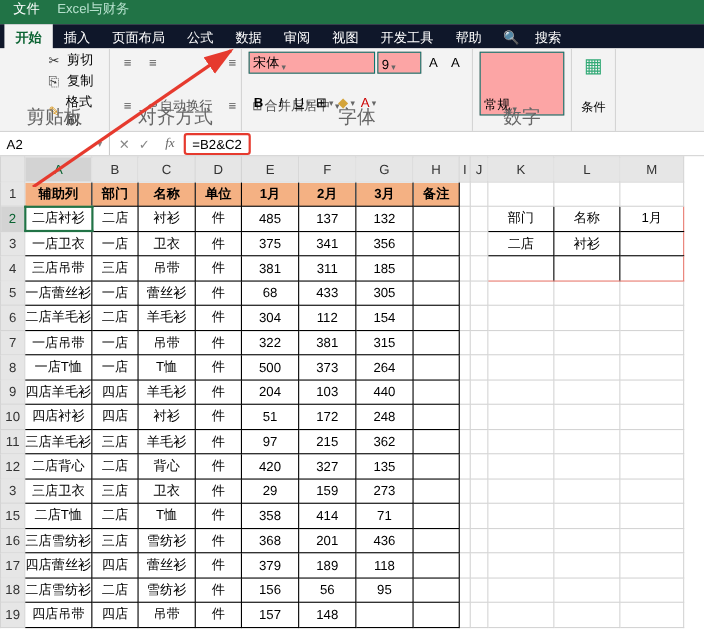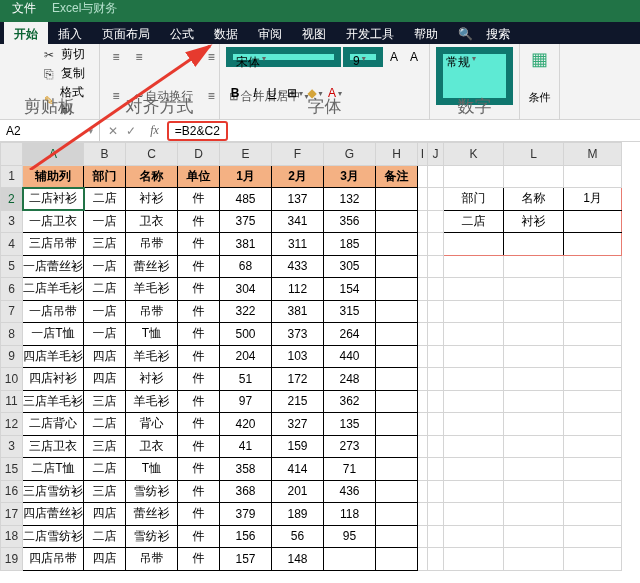--- a/index.html
+++ b/index.html
@@ -21,21 +21,21 @@
 .clip-side div{display:flex;align-items:center;gap:3px;cursor:pointer}
 .scissors,.copy-i,.brush-i{width:14px;height:14px;display:inline-block}
 .scissors::before{content:"✂";color:#333}
 .copy-i::before{content:"⎘";color:#333}
 .brush-i::before{content:"✎";color:#d48a00}
 .align{width:120px;display:flex;flex-wrap:wrap;gap:3px;align-content:flex-start;padding-top:4px}
 .align .btn{width:20px;height:18px;border:1px solid transparent;display:flex;align-items:center;justify-content:center;cursor:pointer;color:#555}
 .align .wide{width:auto;padding:0 4px;font-size:11px;gap:2px}
 .font-g{width:210px;padding-top:3px}
 .font-row{display:flex;gap:2px;align-items:center;margin-bottom:3px}
-.font-sel{border:7px solid #0f766e;height:20px;padding:0 3px;background:#5eead4;display:flex;align-items:flex-start;flex:1}
+.font-sel{border:1px solid #0f766e;height:20px;padding:0 3px;background:#fca5a5;display:flex;align-items:flex-end;flex:1}
 .font-sel.small{flex:0 0 40px}
 .font-row .ib{width:18px;height:18px;border:1px solid transparent;display:flex;align-items:center;justify-content:center;cursor:pointer}
 .num-g{width:90px;padding-top:3px}
 .cond{width:40px;padding-top:4px;text-align:center}
 .namebox-row{height:22px;border-bottom:1px solid #d4d4d4;display:flex;align-items:center;background:#fff}
 .namebox{width:100px;border-right:1px solid #ccc;padding:0 6px;height:100%;display:flex;align-items:center;justify-content:space-between}
 .namebox .dd{color:#888;font-size:9px}
 .fx-btns{display:flex;gap:8px;padding:0 8px;color:#888}
 .fx{font-style:italic;font-family:serif;color:#666;padding:0 6px}
 .formula{border:2.5px solid #e63a2e;border-radius:3px;padding:0 6px;height:20px;display:flex;align-items:center;margin-left:2px}
@@ -400,21 +400,21 @@
           <td></td>
           <td></td>
           <td></td>
         </tr>
         <tr>
           <th class="rh">3</th>
           <td class="dcell">三店卫衣</td>
           <td class="dcell">三店</td>
           <td class="dcell">卫衣</td>
           <td class="dcell">件</td>
-          <td class="dcell">41</td>
+          <td class="dcell">29</td>
           <td class="dcell">159</td>
           <td class="dcell">273</td>
           <td class="dcell"></td>
           <td></td>
           <td></td>
           <td></td>
           <td></td>
           <td></td>
         </tr>
         <tr>

